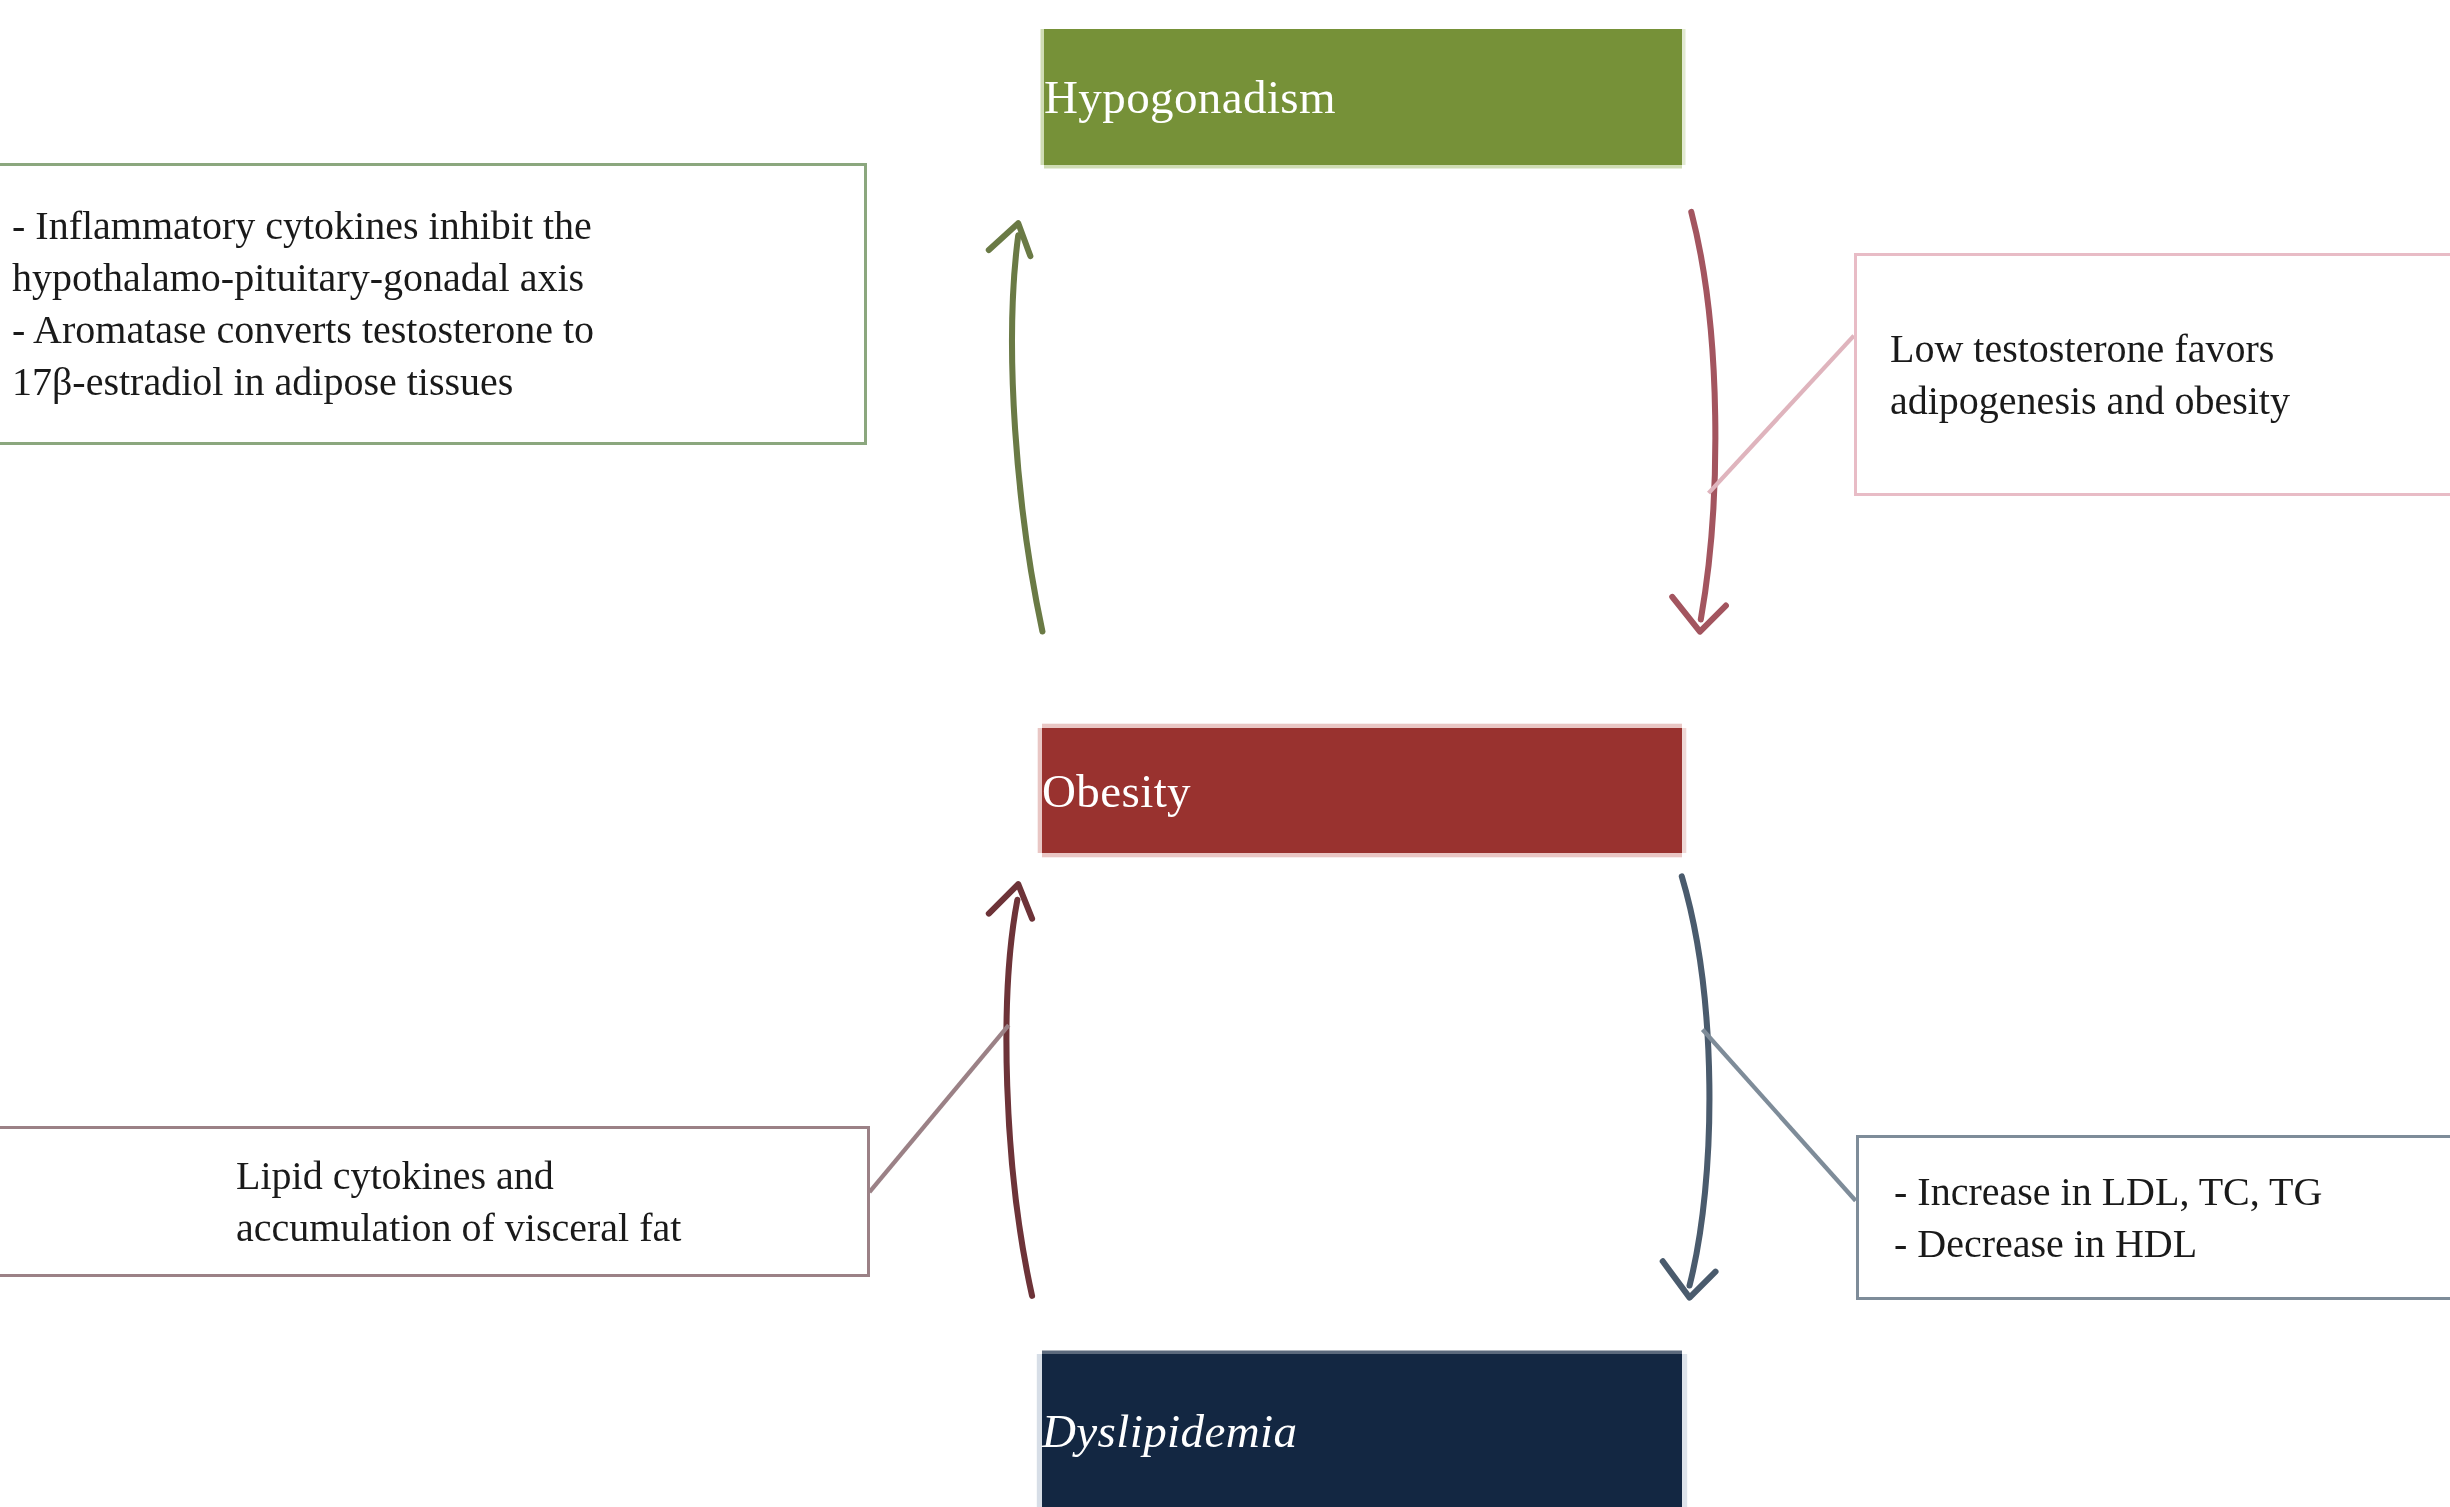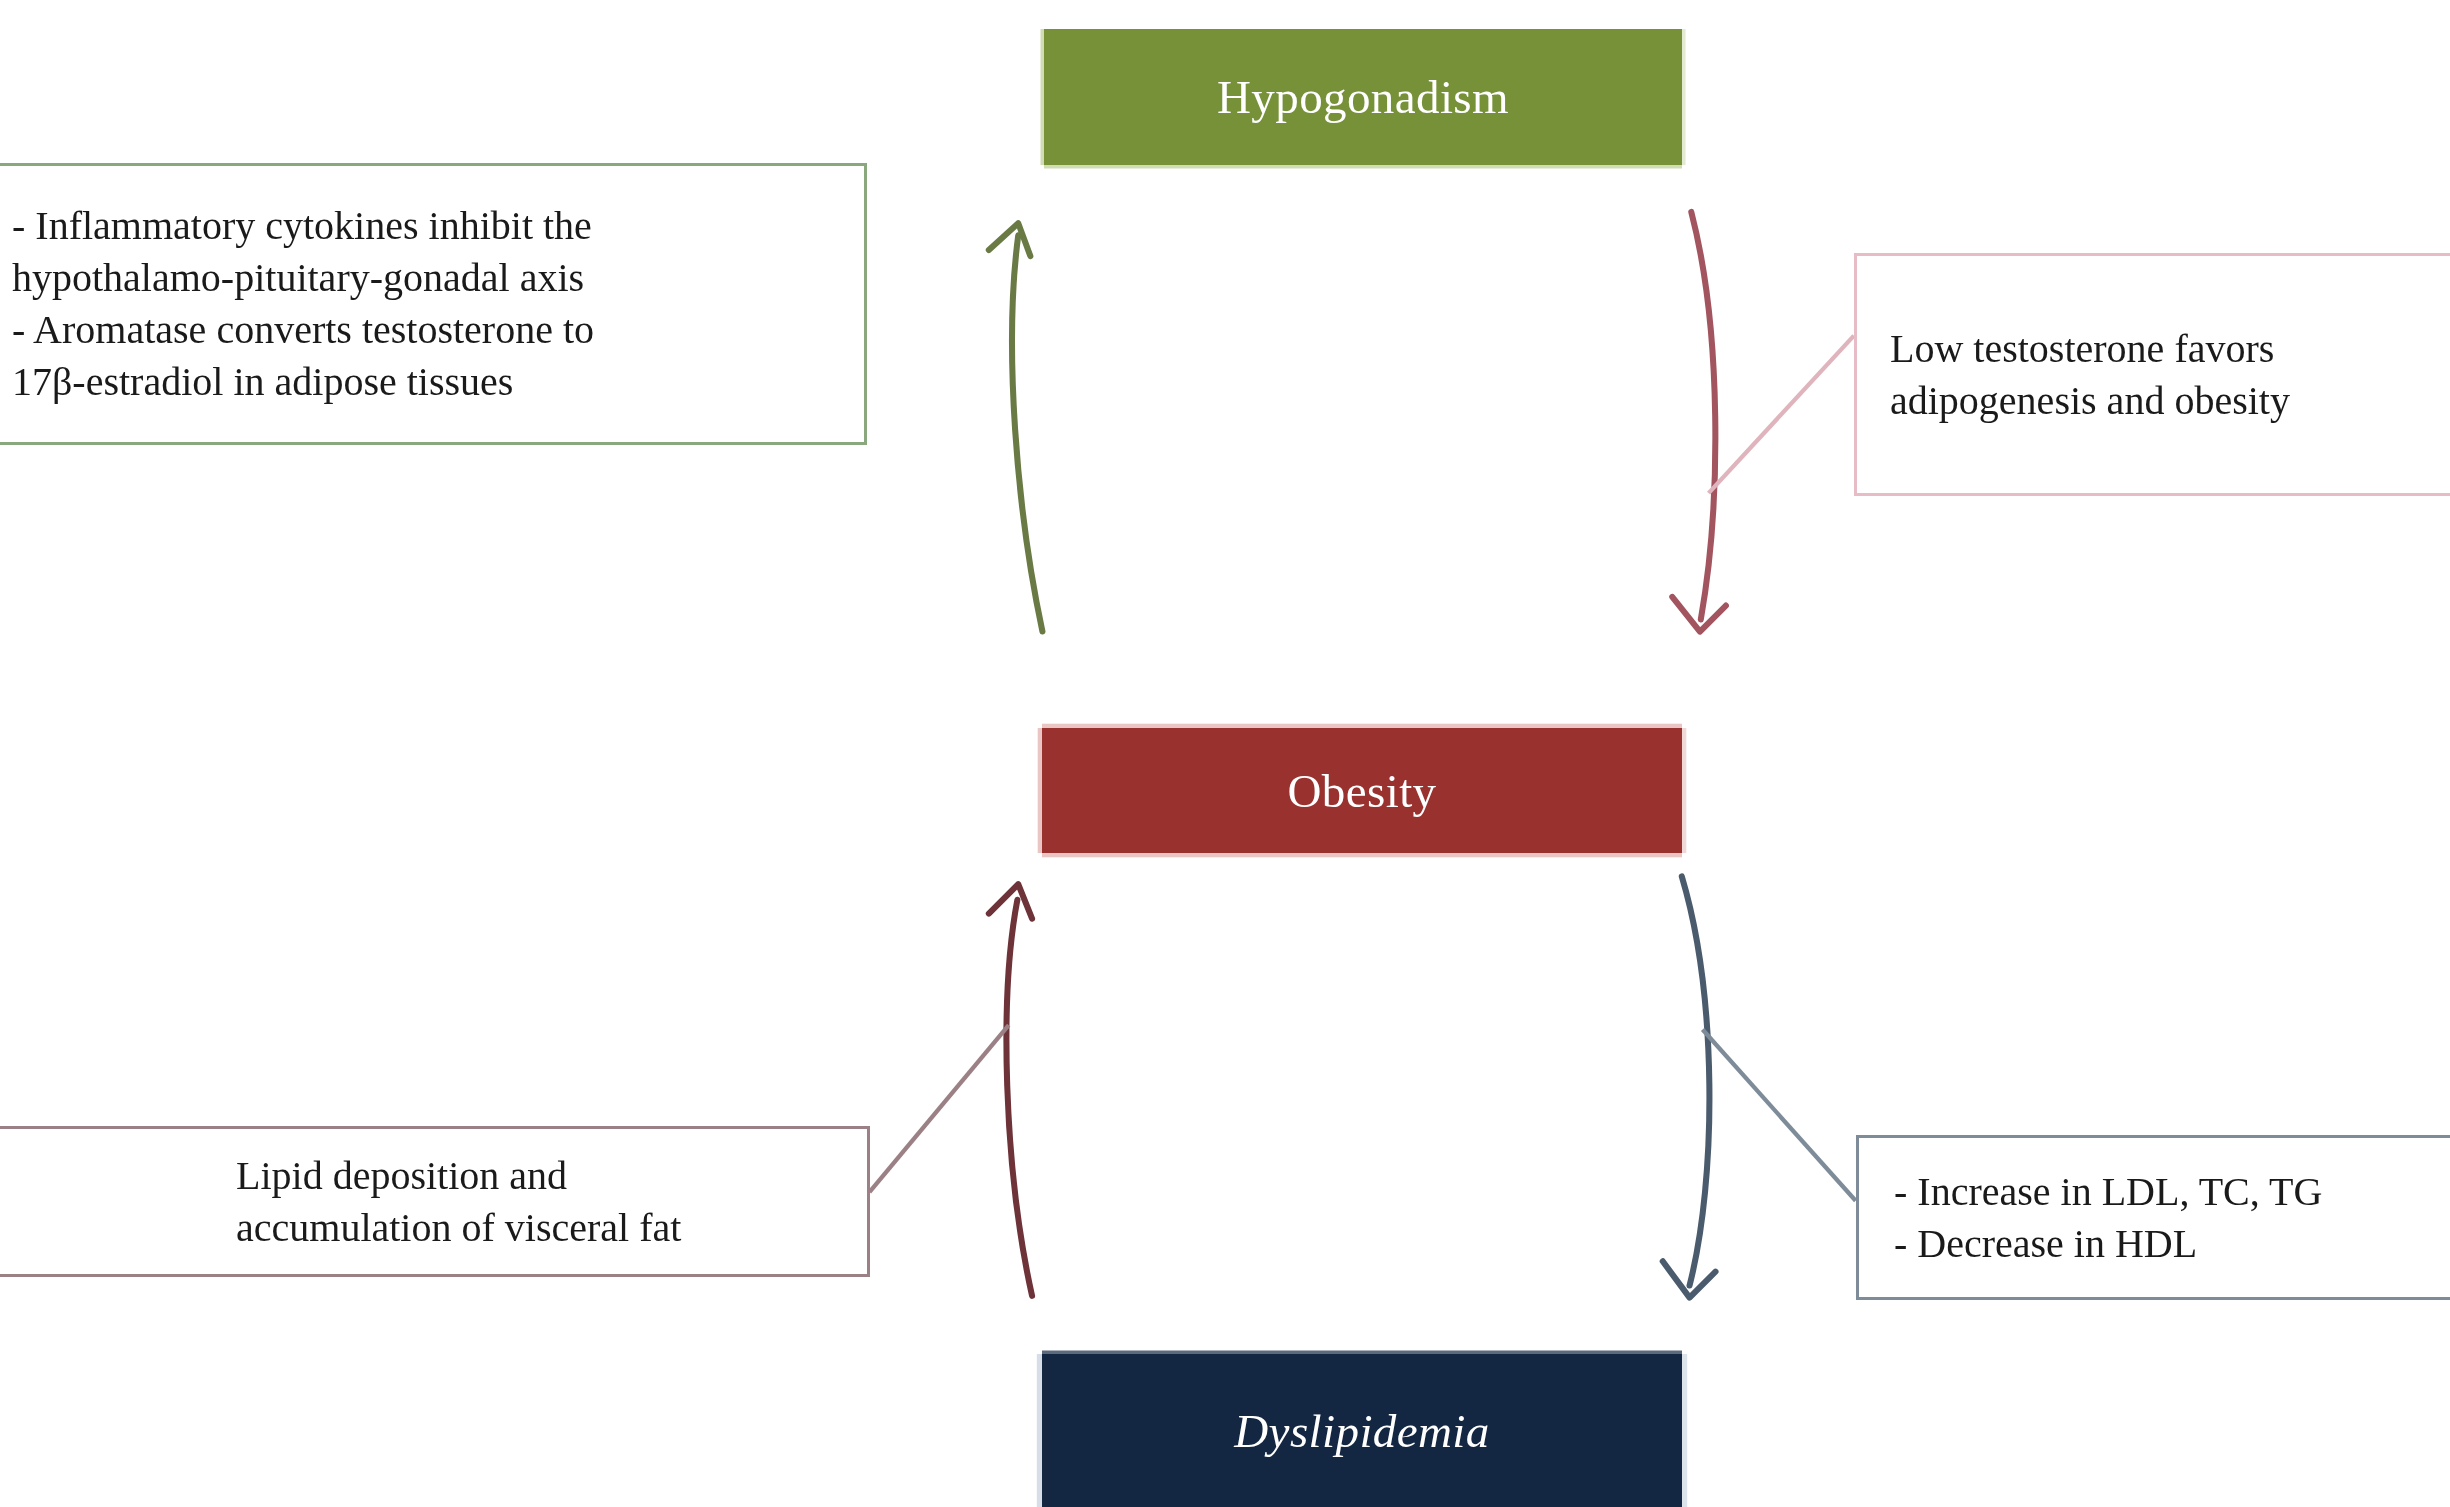--- a/index.html
+++ b/index.html
@@ -14,21 +14,20 @@
     background: #ffffff;
     overflow: hidden;
     font-family: "Liberation Serif", "DejaVu Serif", serif;
   }
 
   
   .node {
     position: absolute;
     display: flex;
     align-items: center;
-    justify-content: center;
     color: #ffffff;
     font-size: 47px;
     letter-spacing: 0.4px;
     box-sizing: border-box;
   }
   #node-hypogonadism {
     left: 1044px;  top: 29px;
     width: 638px;  height: 136px;
     background: #769138;
     box-shadow: -3.5px 0 0 0 #cfdcb4, 0 3.5px 0 0 #cfdcb4, 3.5px 0 0 0 #e2ead2;
@@ -147,21 +146,21 @@
     <span class="line">- Aromatase converts testosterone to</span>
     <span class="line">17β-estradiol in adipose tissues</span>
   </div>
 
   <div class="callout" id="callout-low-testosterone">
     <span class="line">Low testosterone favors</span>
     <span class="line">adipogenesis and obesity</span>
   </div>
 
   <div class="callout" id="callout-lipid-deposition">
-    <span class="line">Lipid deposition and</span>
+    <span class="line">Lipid cytokines and</span>
     <span class="line">accumulation of visceral fat</span>
   </div>
 
   <div class="callout" id="callout-lipid-changes">
     <span class="line">- Increase in LDL, TC, TG</span>
     <span class="line">- Decrease in HDL</span>
   </div>
 
 </div>
 

